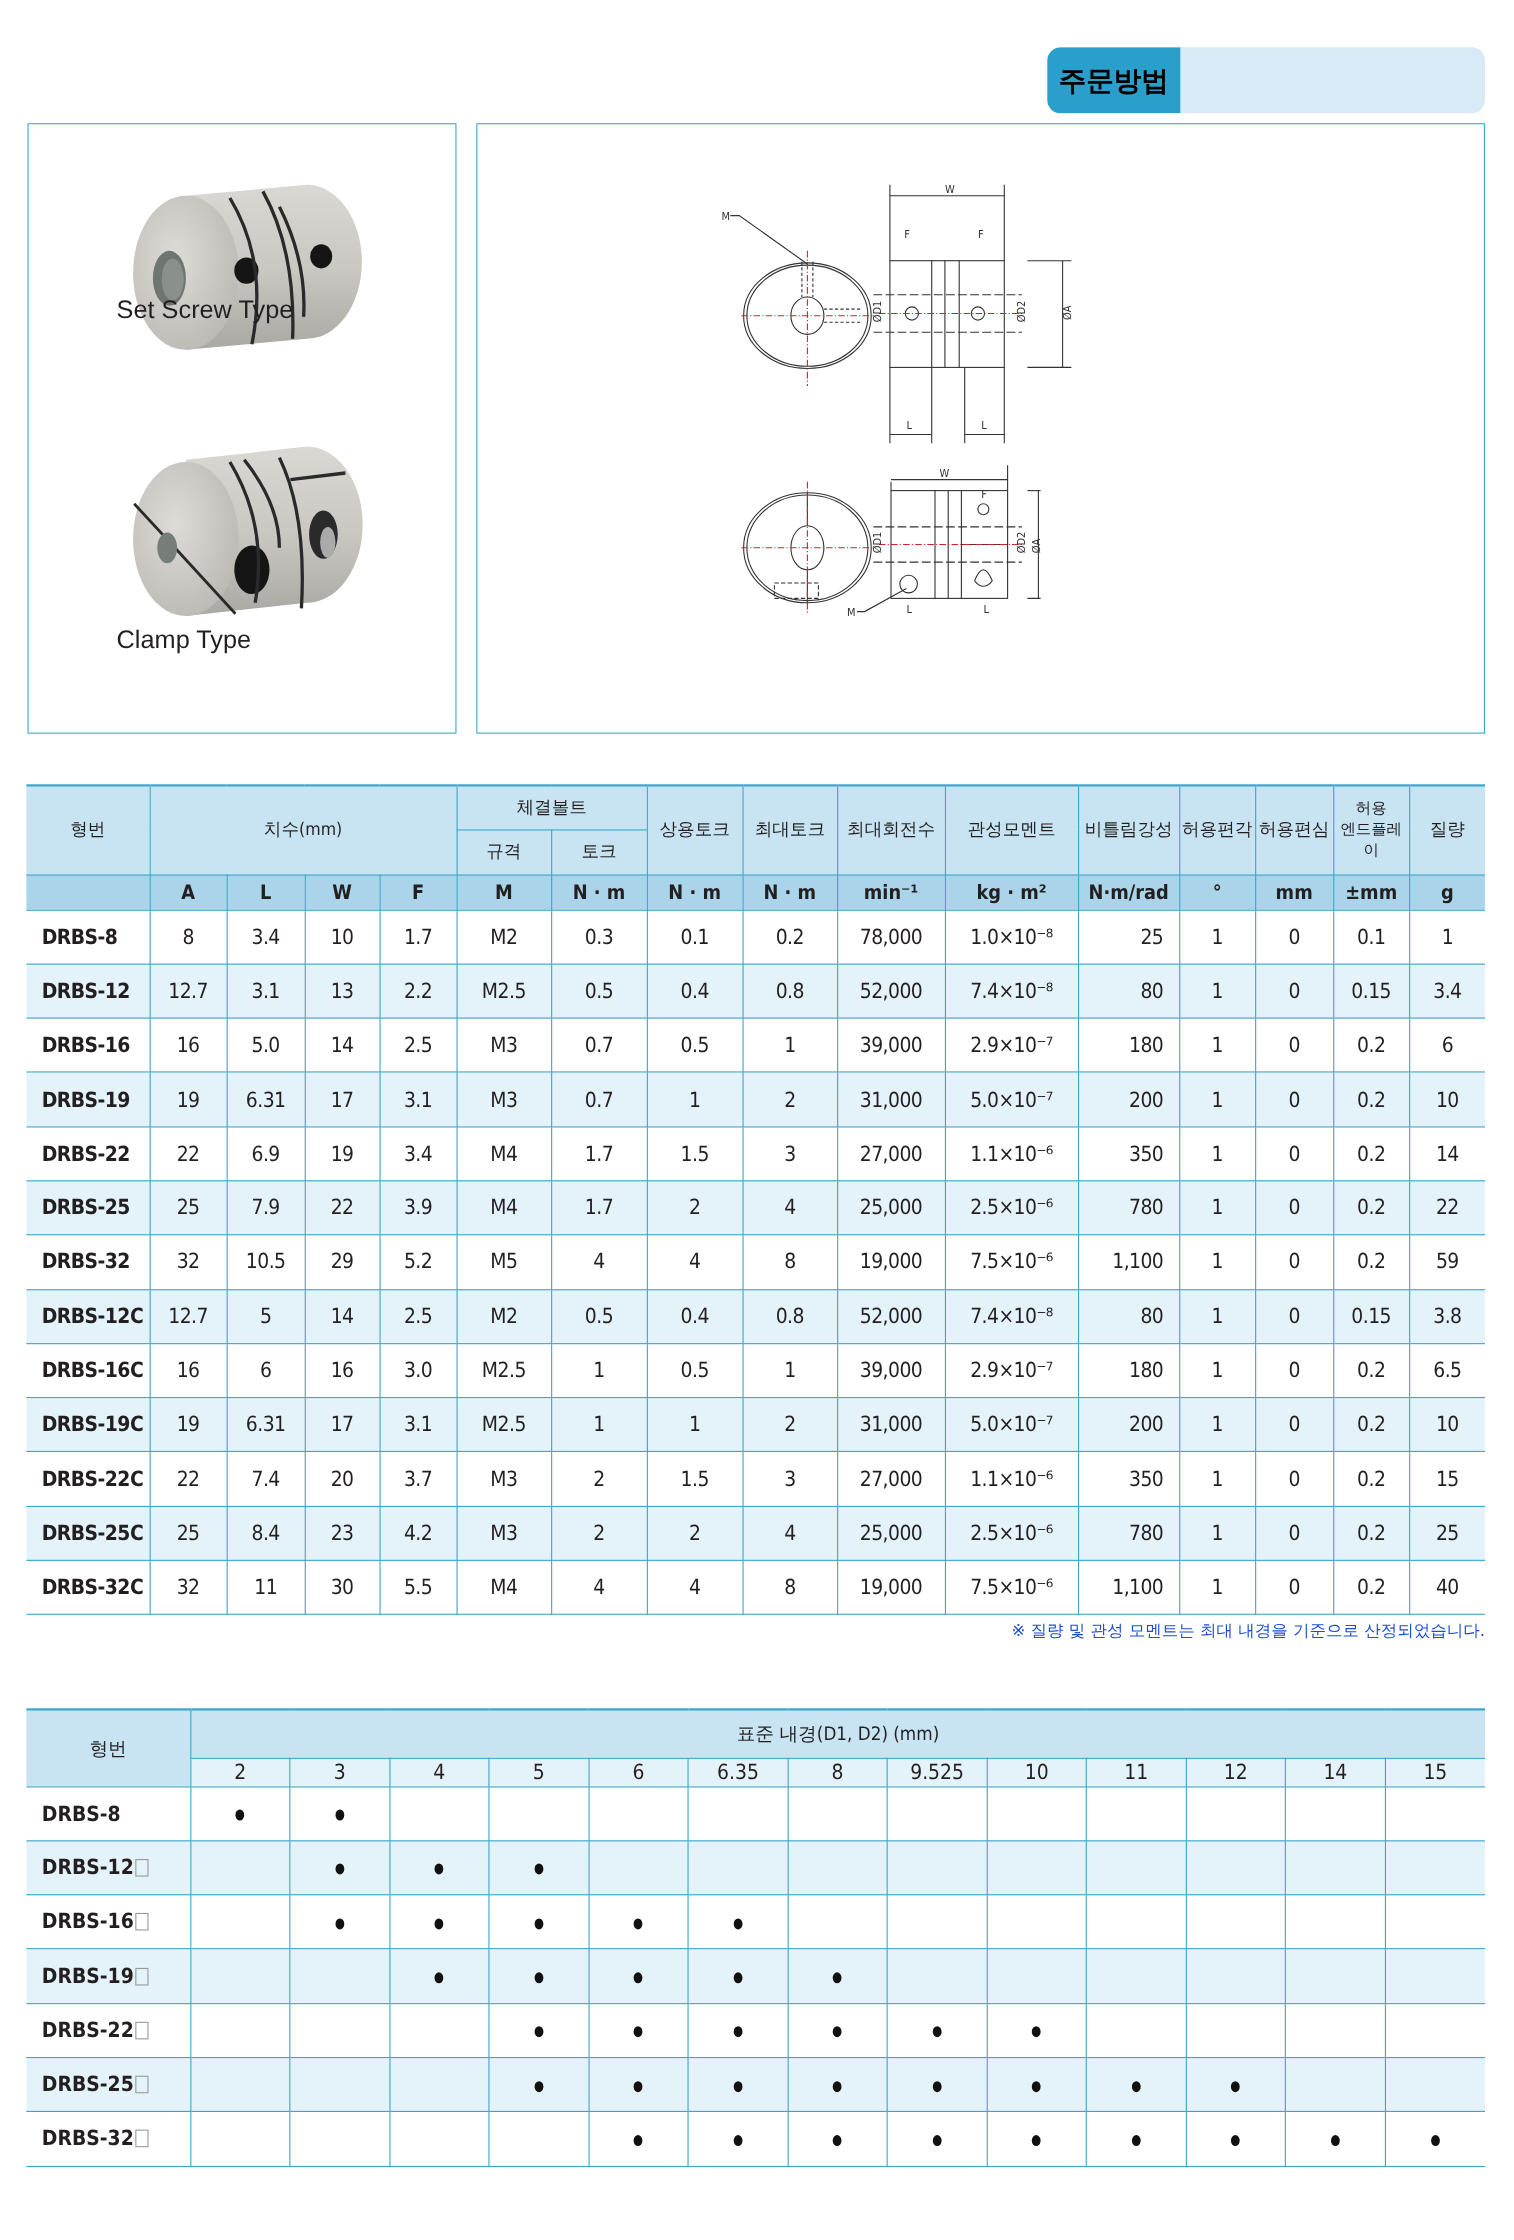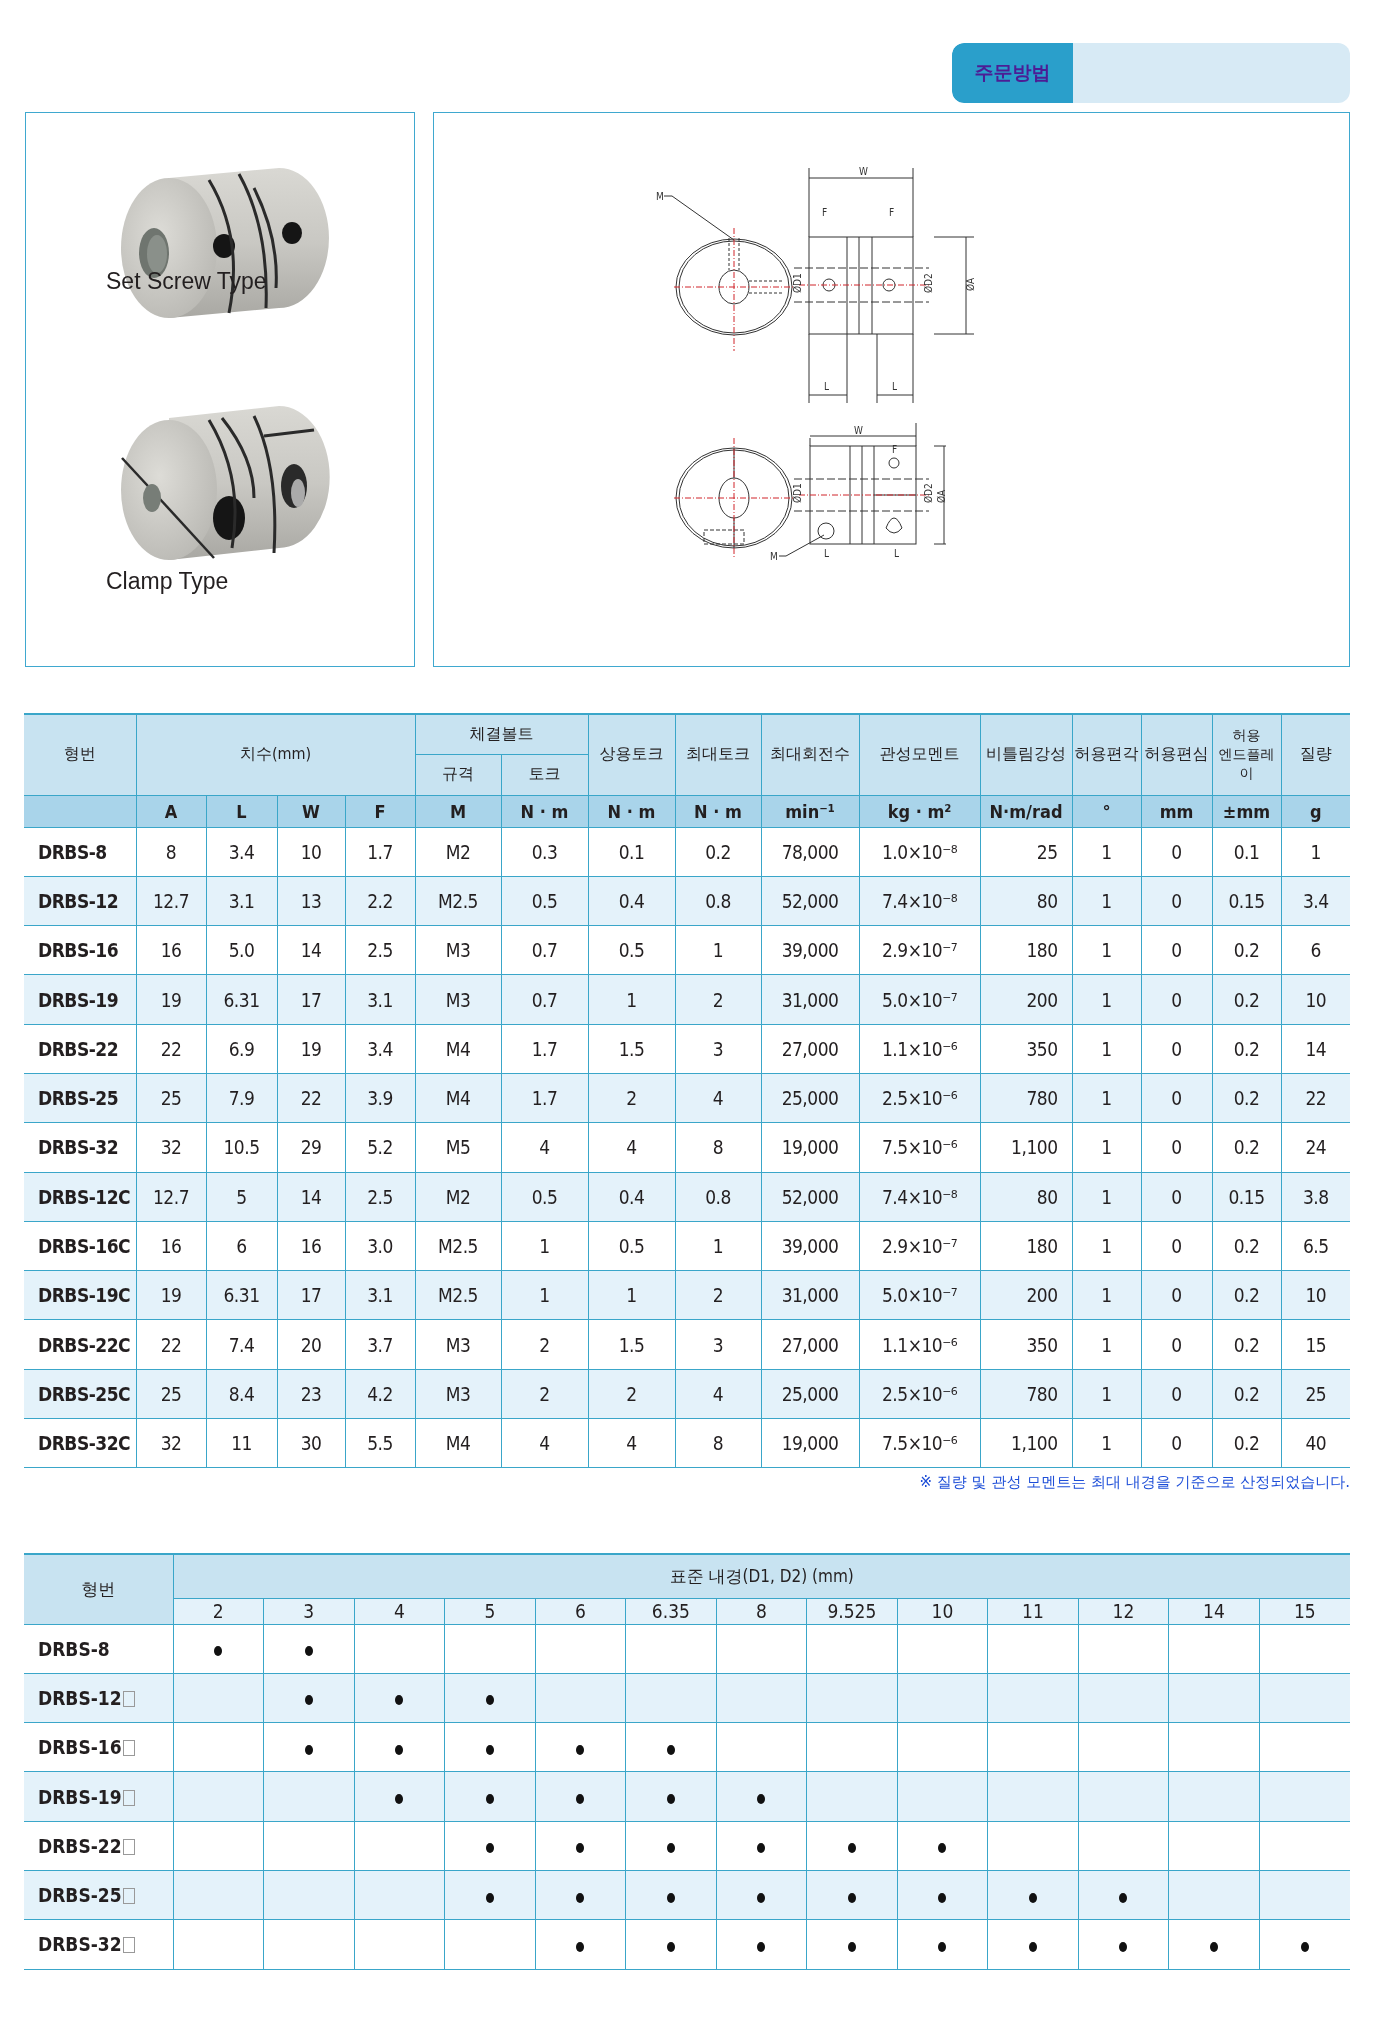--- a/index.html
+++ b/index.html
@@ -1,20 +1,20 @@
 <!DOCTYPE html>
 <html><head>
 <meta charset="utf-8">
 <style>
   * { box-sizing: border-box; margin: 0; padding: 0; }
   body { width: 1376px; height: 2036px; background: #ffffff; position: relative; font-family: "DejaVu Sans", sans-serif; color: #231f20; overflow: hidden; }
 
   
   .banner { position: absolute; left: 952px; top: 43px; width: 398px; height: 60px; display: flex; border-radius: 12px 12px 12px 12px; overflow: hidden; background: #d7eaf5; }
-  .banner .tag { width: 121px; height: 100%; background: #2a9fcb; color: #4c1d95; font-weight: bold; font-size: 19px; display: flex; align-items: center; justify-content: center; border-radius: 12px 0 0 12px; }
+  .banner .tag { width: 121px; height: 100%; background: #2a9fcb; color: #000000; font-weight: bold; font-size: 25px; display: flex; align-items: center; justify-content: center; border-radius: 12px 0 0 12px; }
   .banner .code { position: relative; flex: 1; }
   .banner .code .main { position: absolute; left: 12px; top: 4px; font-family: "Liberation Sans", sans-serif; font-size: 27px; white-space: nowrap; }
   .banner .code .main b { font-weight: bold; }
   .banner .code .main span { font-weight: normal; font-size: 25px; }
   .banner .sub { position: absolute; top: 36px; font-size: 14px; font-family: "Liberation Sans", sans-serif; }
 
   
   .panel { position: absolute; border: 1.5px solid #3fa8cf; background: #fff; }
   .panel-photos { left: 25px; top: 112px; width: 390px; height: 555px; }
   .panel-draw { left: 433px; top: 112px; width: 917px; height: 555px; }
@@ -362,21 +362,21 @@
         <td>M5</td>
         <td>4</td>
         <td>4</td>
         <td>8</td>
         <td>19,000</td>
         <td>7.5×10⁻⁶</td>
         <td class="r">1,100</td>
         <td>1</td>
         <td>0</td>
         <td>0.2</td>
-        <td>24</td>
+        <td>59</td>
       </tr>
       <tr>
         <td class="model">DRBS-12C</td>
         <td>12.7</td>
         <td>5</td>
         <td>14</td>
         <td>2.5</td>
         <td>M2</td>
         <td>0.5</td>
         <td>0.4</td>

